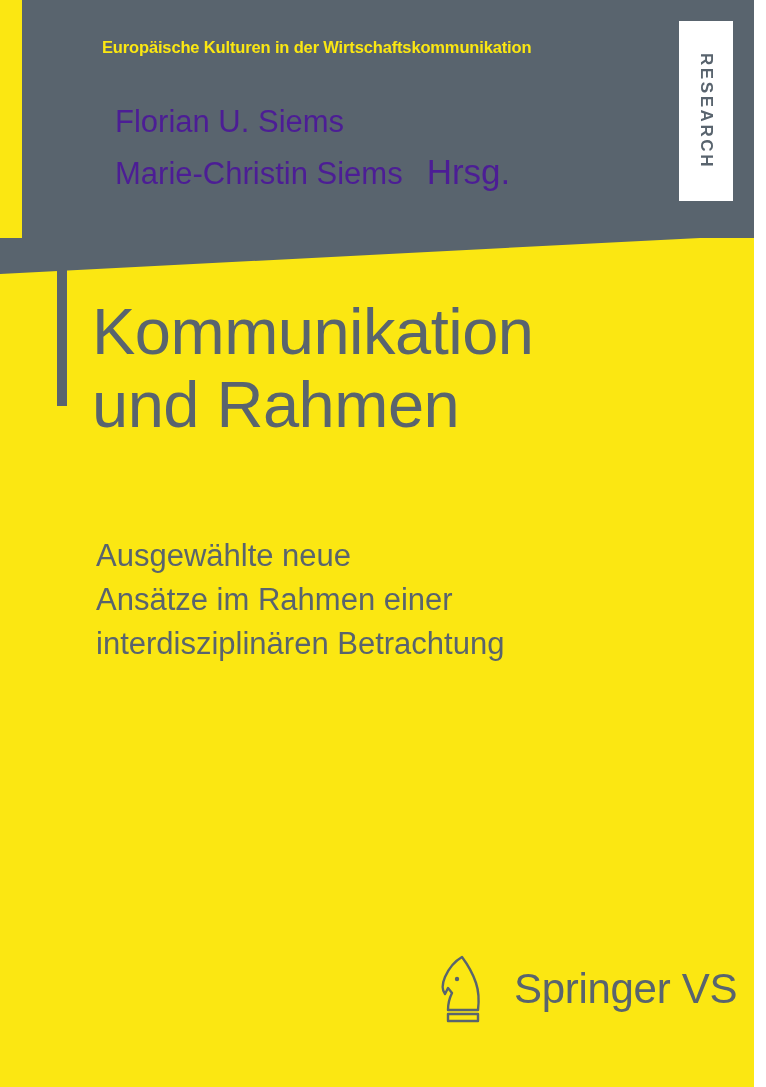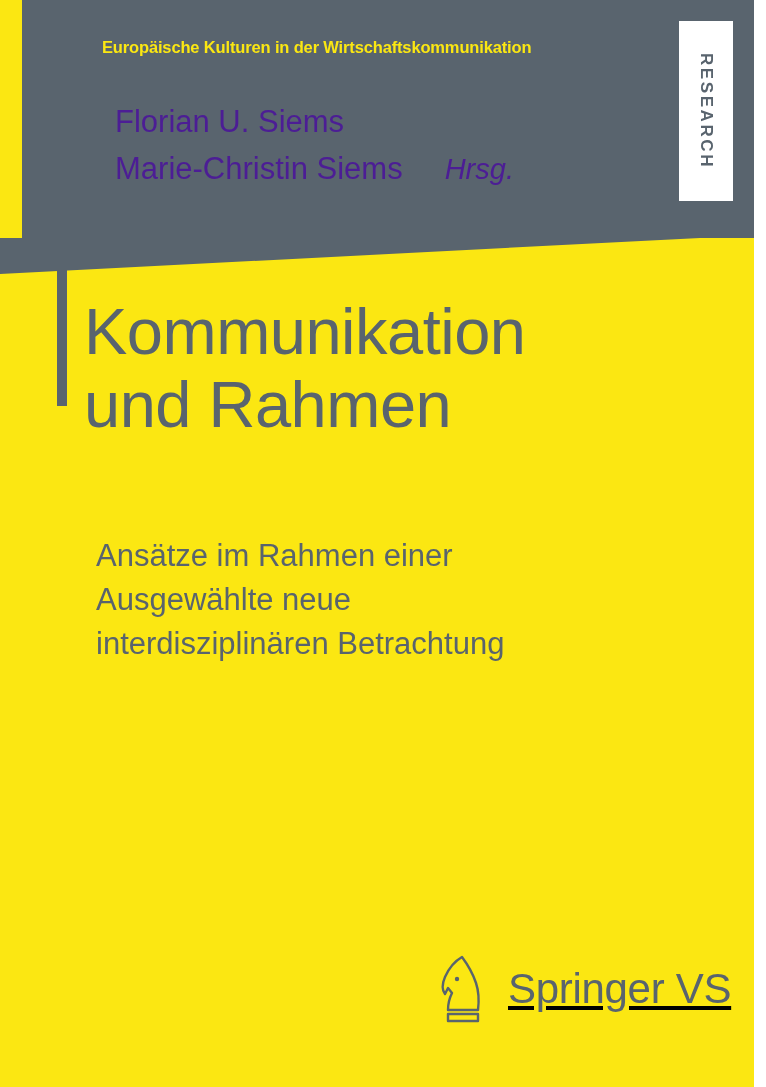--- a/index.html
+++ b/index.html
@@ -99,29 +99,28 @@
     width: 600px;
     color: #4c1d95;
     font-size: 31px;
     line-height: 1.52;
     font-weight: 400;
   }
   .editors .ed-line {
     white-space: nowrap;
   }
   .editors .hrsg {
-    font-style: italic;
-    font-size: 29px;
-    margin-left: 42px;
+    font-size: 35px;
+    margin-left: 24px;
   }
 
   
   .main-title {
     position: absolute;
-    left: 84px;
+    left: 92px;
     top: 296px;
     width: 640px;
     color: #59646e;
     font-size: 65px;
     line-height: 1.12;
     font-weight: 400;
     letter-spacing: -0.5px;
   }
 
   
@@ -136,22 +135,21 @@
     font-weight: 400;
   }
 
   
   .publisher {
     position: absolute;
     left: 432px;
     top: 952px;
     display: flex;
     align-items: center;
-    gap: 14px;
-    text-decoration: underline;
+    gap: 20px;
   }
   .publisher-mark {
     width: 62px;
     height: 74px;
   }
   .publisher-name {
     color: #59646e;
     font-size: 42px;
     font-weight: 400;
     letter-spacing: -0.3px;
@@ -178,22 +176,22 @@
     <div class="ed-line">Florian U. Siems</div>
     <div class="ed-line"><span>Marie-Christin Siems</span><span class="hrsg">Hrsg.</span></div>
   </div>
 
   <div class="main-title">
     <div>Kommunikation</div>
     <div>und Rahmen</div>
   </div>
 
   <div class="subtitle">
+    <div>Ausgewählte neue</div>
     <div>Ansätze im Rahmen einer</div>
-    <div>Ausgewählte neue</div>
     <div>interdisziplinären Betrachtung</div>
   </div>
 
   <div class="publisher">
     <svg class="publisher-mark" viewBox="0 0 62 74">
       <g fill="none" stroke="#59646e" stroke-width="2.4" stroke-linejoin="round" stroke-linecap="round">
         <path d="M30 5 C23 9, 17 16, 13 25 C10 32, 10 38, 13 42 L16 36 L20 41 C17 47, 16 53, 16 58 L46 58 C47 50, 47 40, 44 31 C41 22, 36 13, 30 5 Z"></path>
         <path d="M16 62 L46 62 L46 69 L16 69 Z"></path>
         <circle cx="25" cy="27" r="2.2" fill="#59646e" stroke="none"></circle>
       </g>

